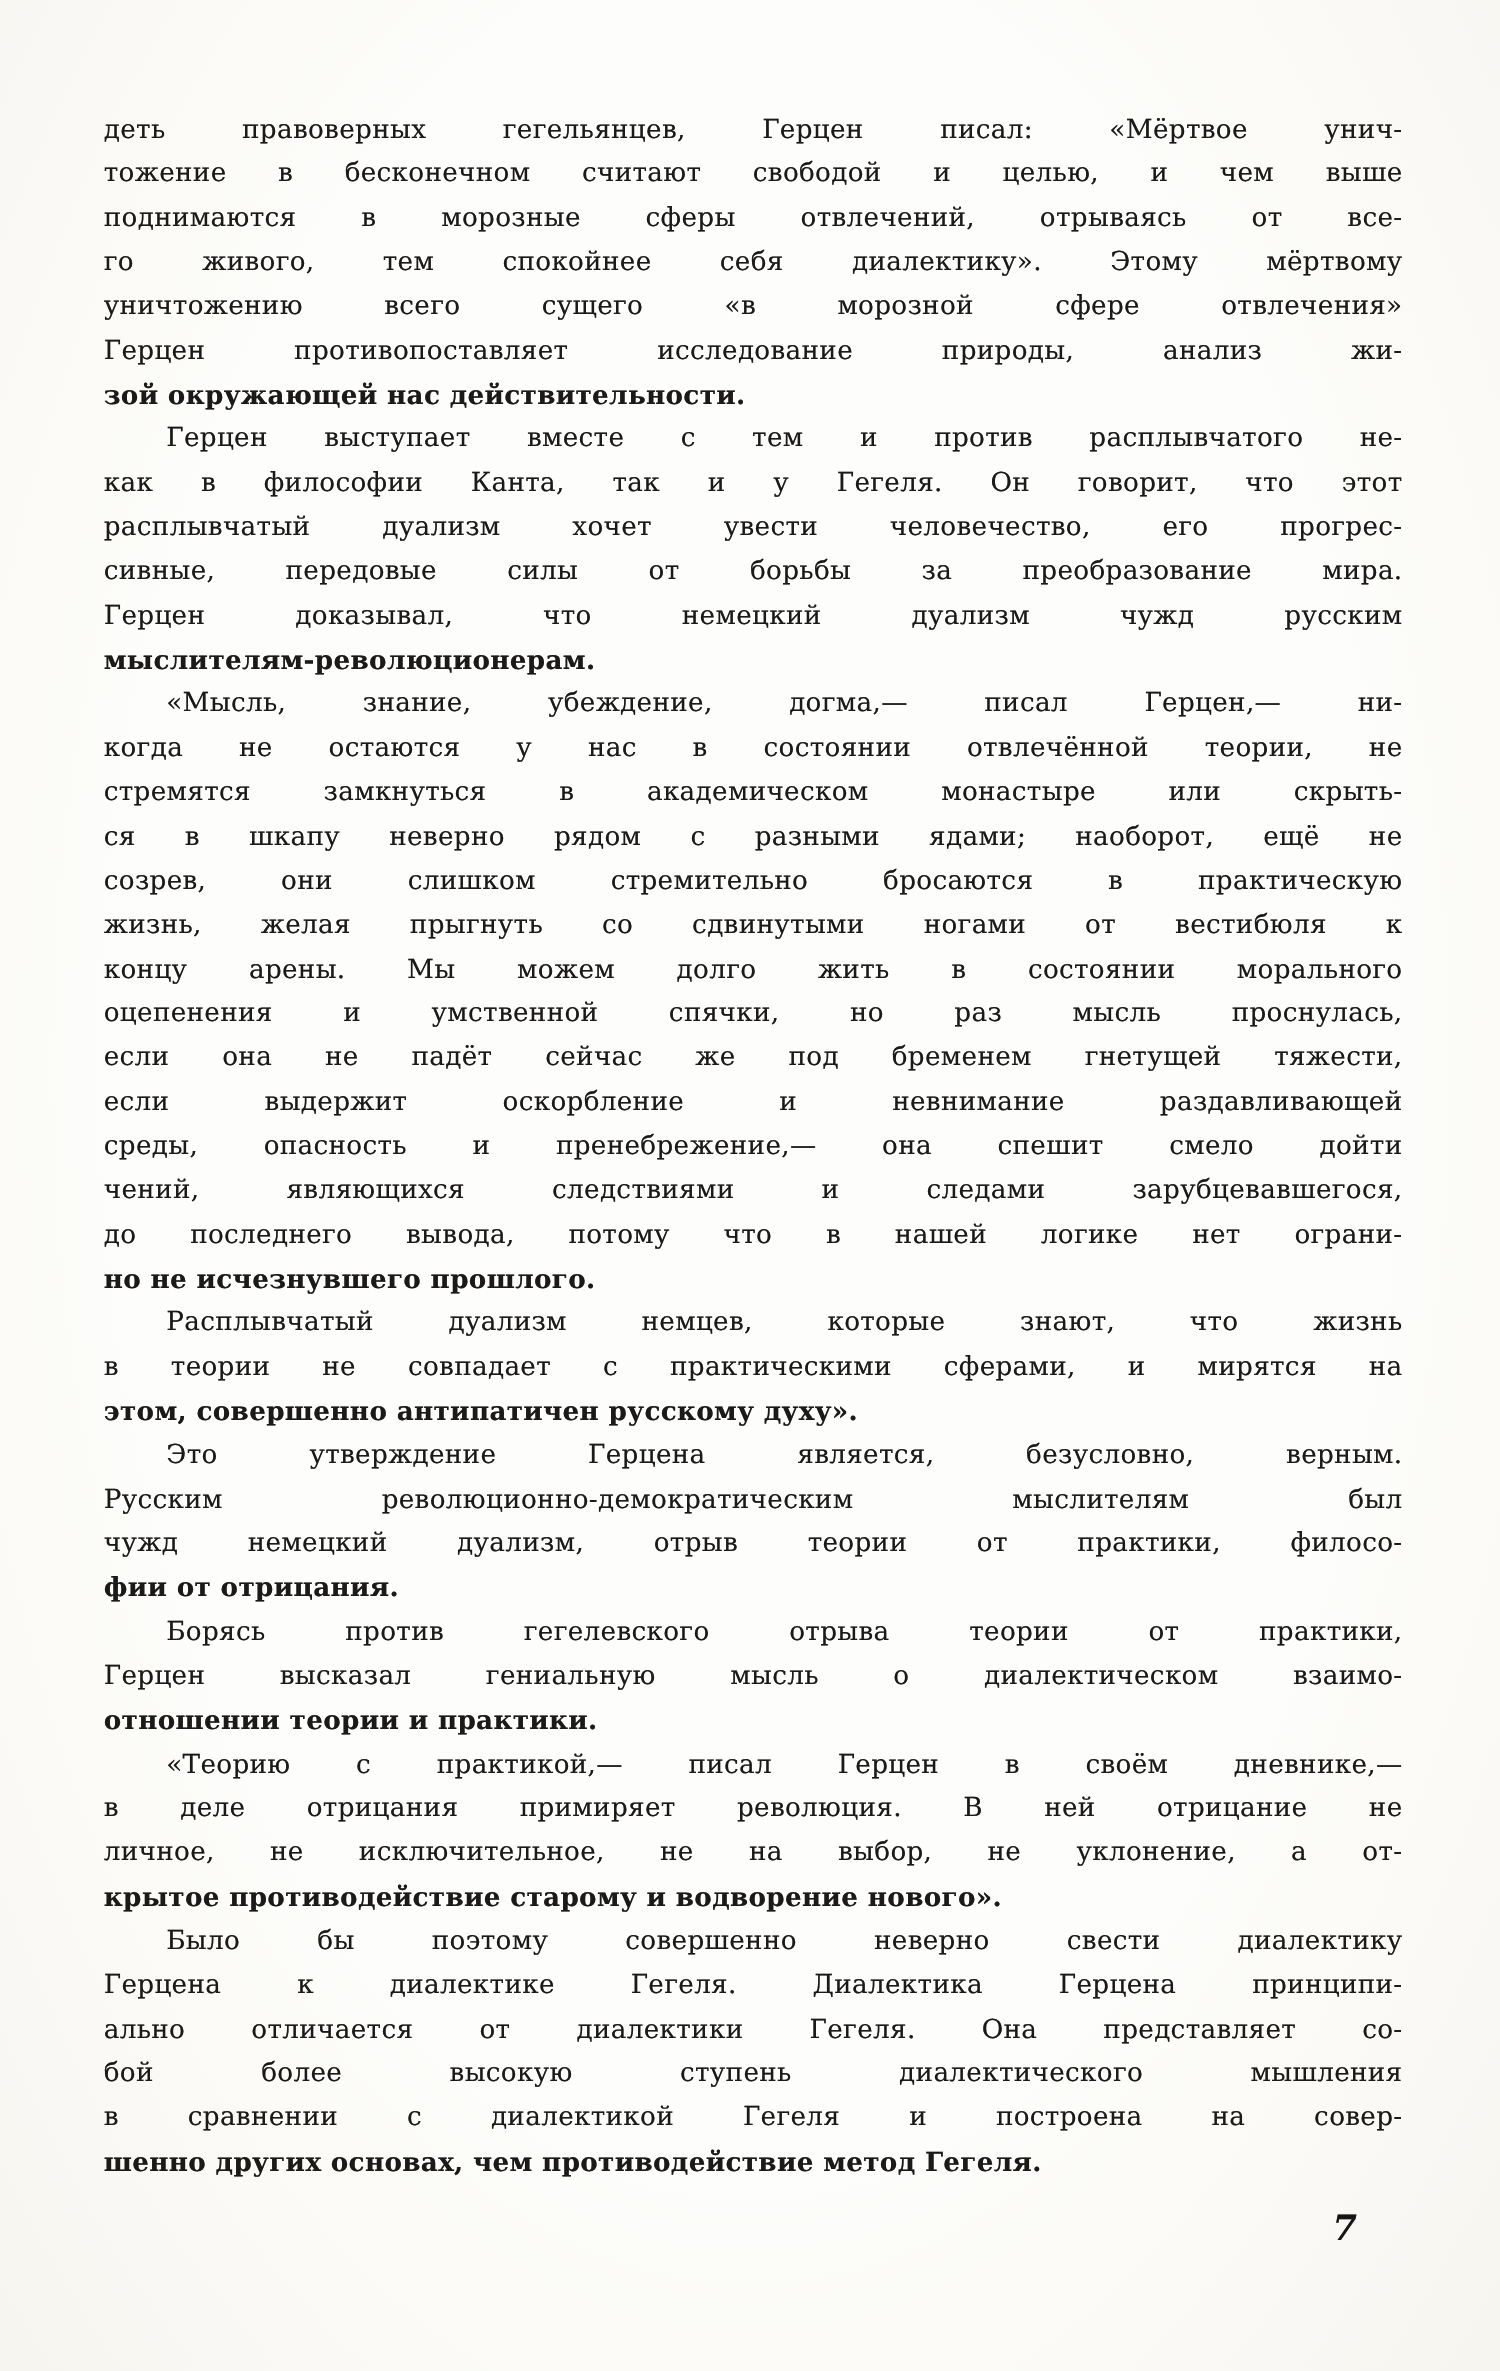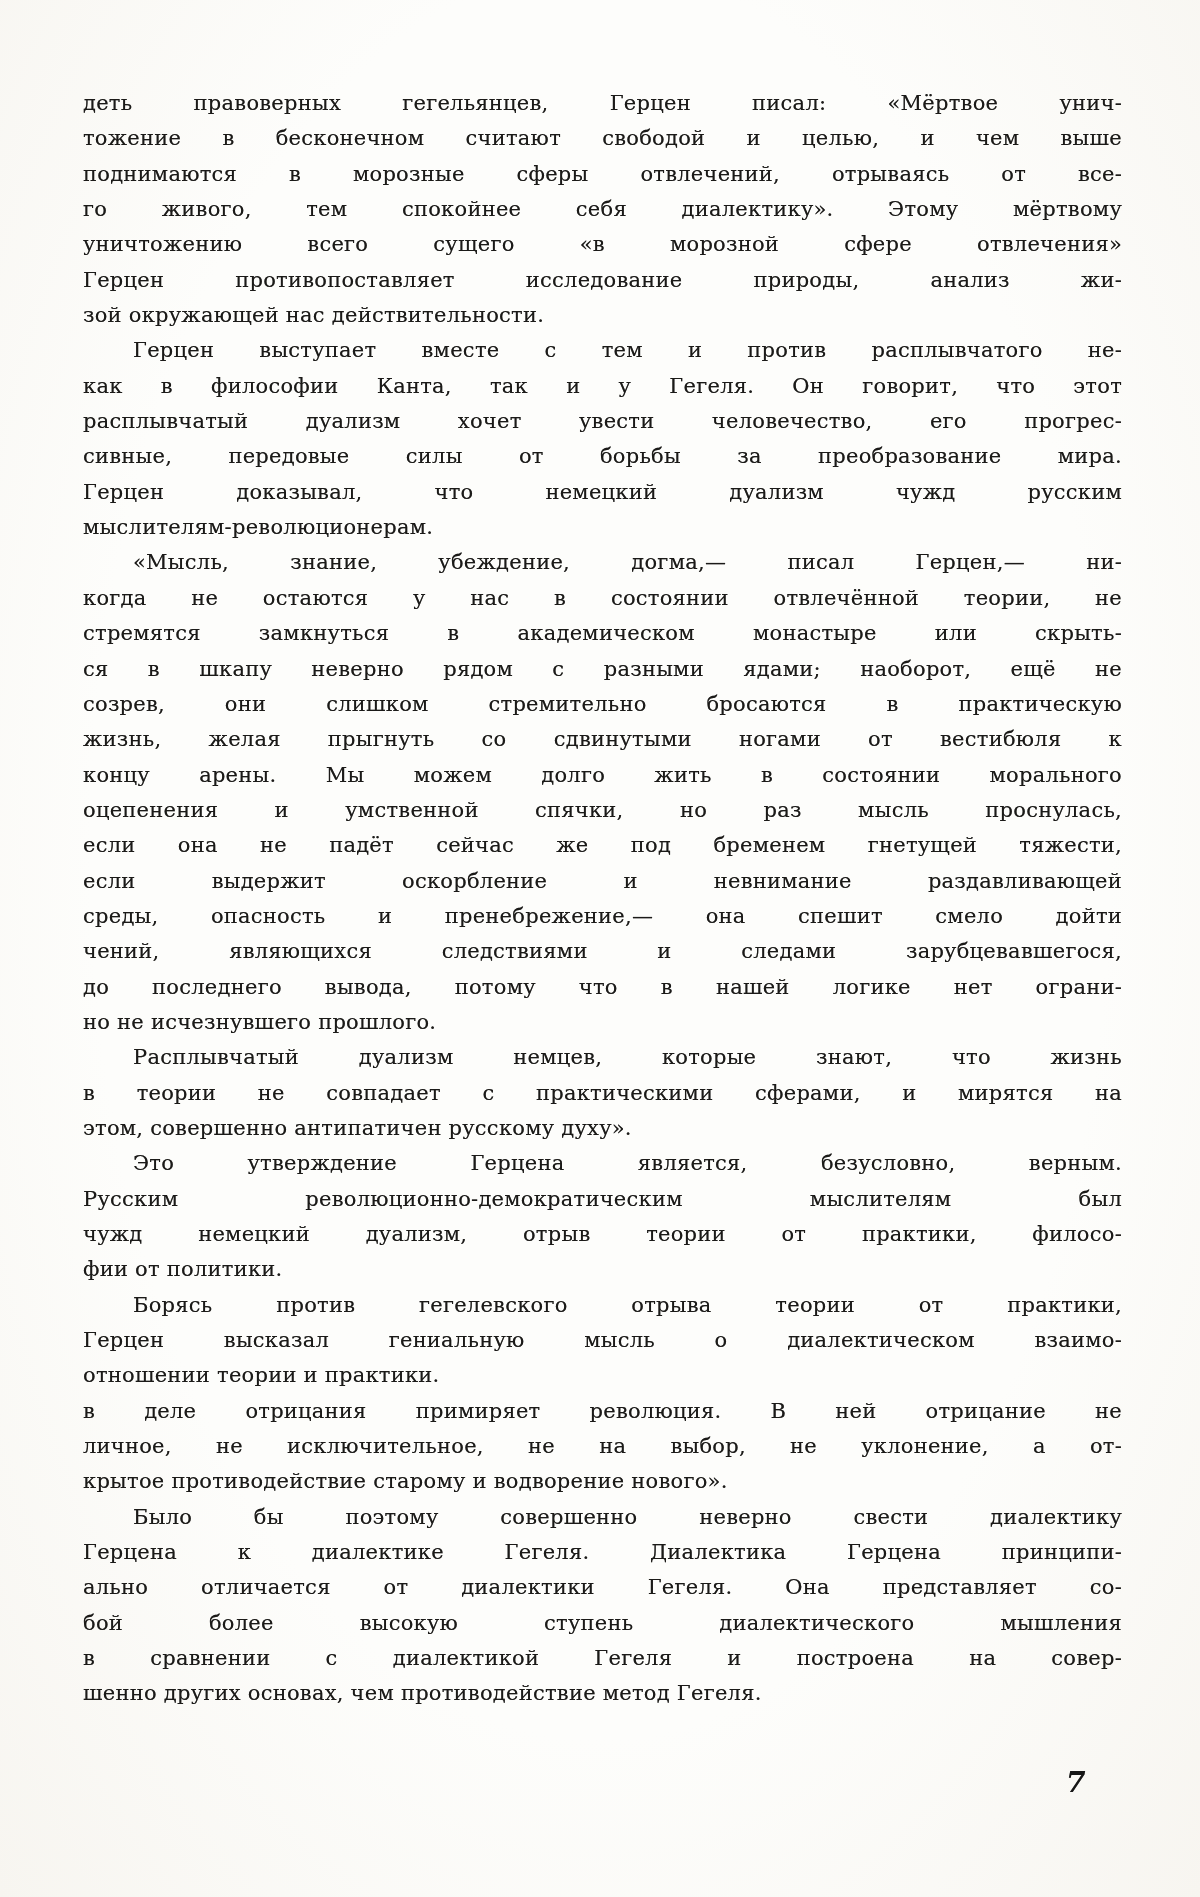--- a/index.html
+++ b/index.html
@@ -29,20 +29,21 @@
     height: 35.35px;
     color: #1b1a18;
     letter-spacing: 0.25px;
     text-align: justify;
     text-align-last: justify;
     white-space: normal;
     text-shadow: 0 0 0.5px rgba(20,20,20,0.55);
   }
   .ln.end {
     text-align-last: left;
+    font-weight: bold;
   }
   .ln.ind {
     text-indent: 50px;
   }
   .pagenum {
     position: absolute;
     left: 1066px;
     top: 1766px;
     font-family: "DejaVu Serif", "Liberation Serif", serif;
     font-size: 28px;
@@ -83,24 +84,25 @@
     <div class="ln">среды, опасность и пренебрежение,— она спешит смело дойти</div>
     <div class="ln">чений, являющихся следствиями и следами зарубцевавшегося,</div>
     <div class="ln">до последнего вывода, потому что в нашей логике нет ограни-</div>
     <div class="ln end">но не исчезнувшего прошлого.</div>
     <div class="ln ind">Расплывчатый дуализм немцев, которые знают, что жизнь</div>
     <div class="ln">в теории не совпадает с практическими сферами, и мирятся на</div>
     <div class="ln end">этом, совершенно антипатичен русскому духу».</div>
     <div class="ln ind">Это утверждение Герцена является, безусловно, верным.</div>
     <div class="ln">Русским революционно-демократическим мыслителям был</div>
     <div class="ln">чужд немецкий дуализм, отрыв теории от практики, филосо-</div>
-    <div class="ln end">фии от политики.</div>
+    <div class="ln end">фии от отрицания.</div>
     <div class="ln ind">Борясь против гегелевского отрыва теории от практики,</div>
     <div class="ln">Герцен высказал гениальную мысль о диалектическом взаимо-</div>
     <div class="ln end">отношении теории и практики.</div>
+    <div class="ln ind">«Теорию с практикой,— писал Герцен в своём дневнике,—</div>
     <div class="ln">в деле отрицания примиряет революция. В ней отрицание не</div>
     <div class="ln">личное, не исключительное, не на выбор, не уклонение, а от-</div>
     <div class="ln end">крытое противодействие старому и водворение нового».</div>
     <div class="ln ind">Было бы поэтому совершенно неверно свести диалектику</div>
     <div class="ln">Герцена к диалектике Гегеля. Диалектика Герцена принципи-</div>
     <div class="ln">ально отличается от диалектики Гегеля. Она представляет со-</div>
     <div class="ln">бой более высокую ступень диалектического мышления</div>
     <div class="ln">в сравнении с диалектикой Гегеля и построена на совер-</div>
     <div class="ln end">шенно других основах, чем противодействие метод Гегеля.</div>
   </div>

